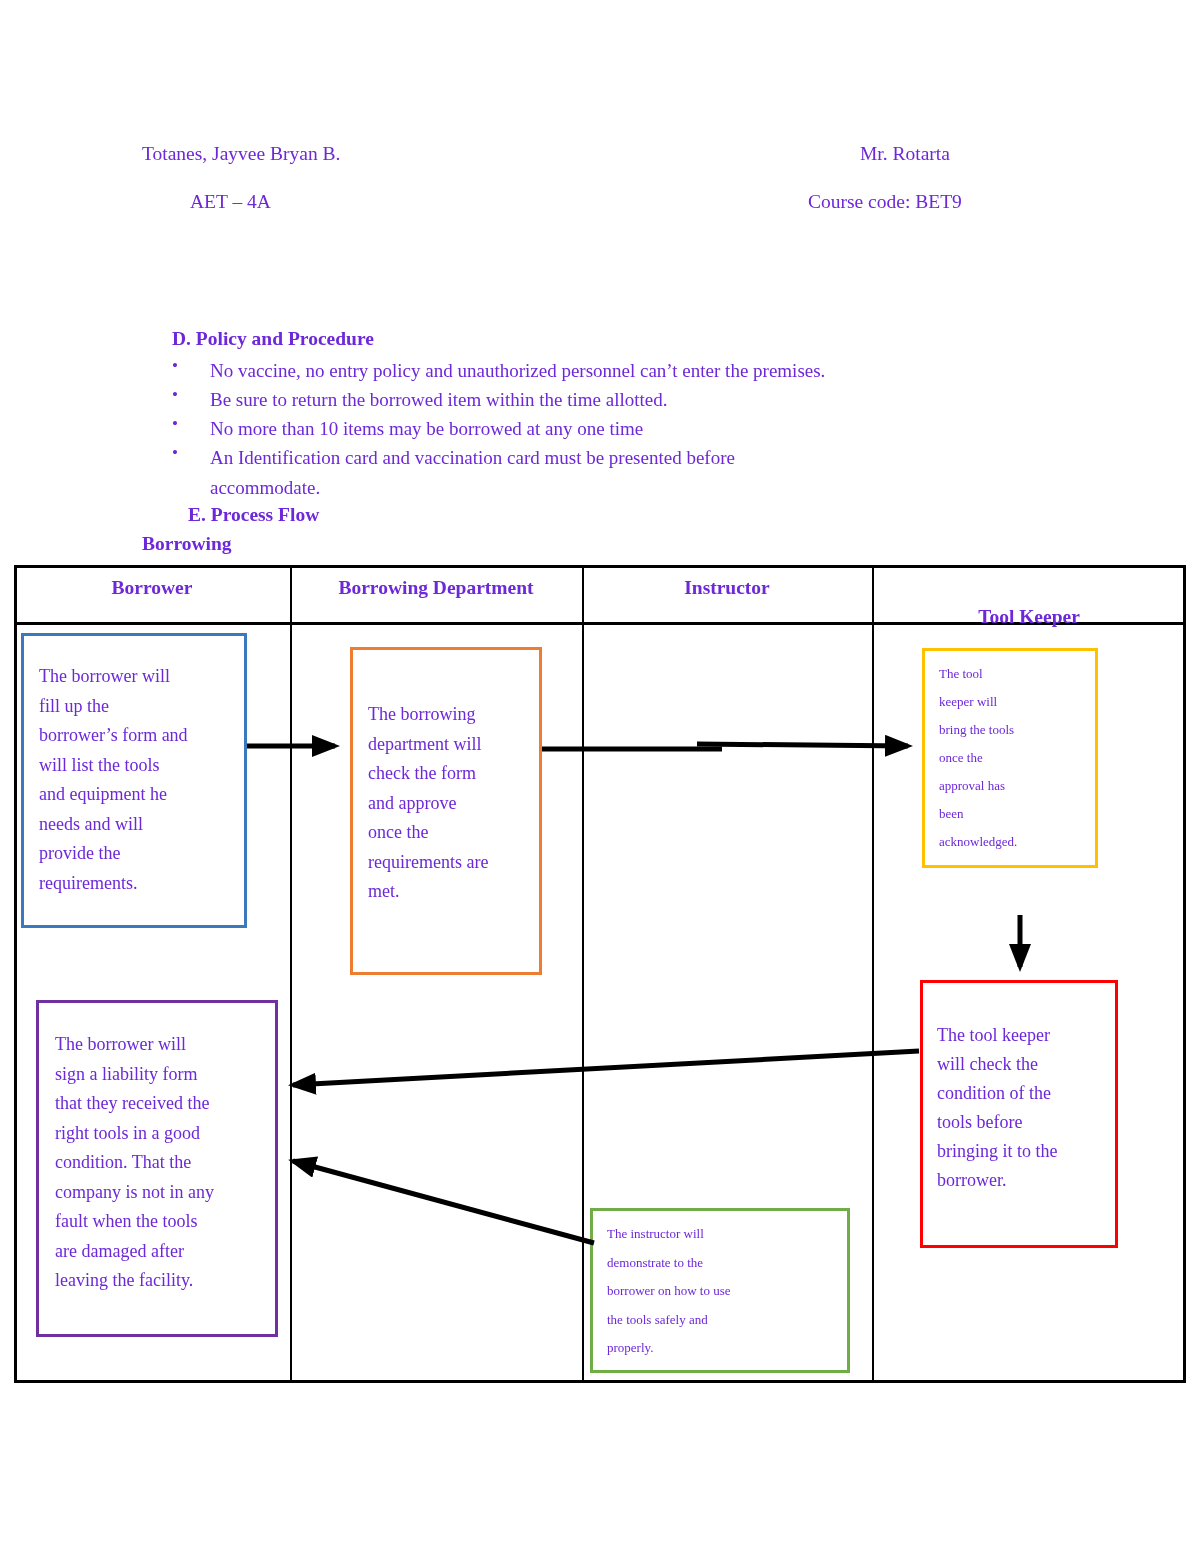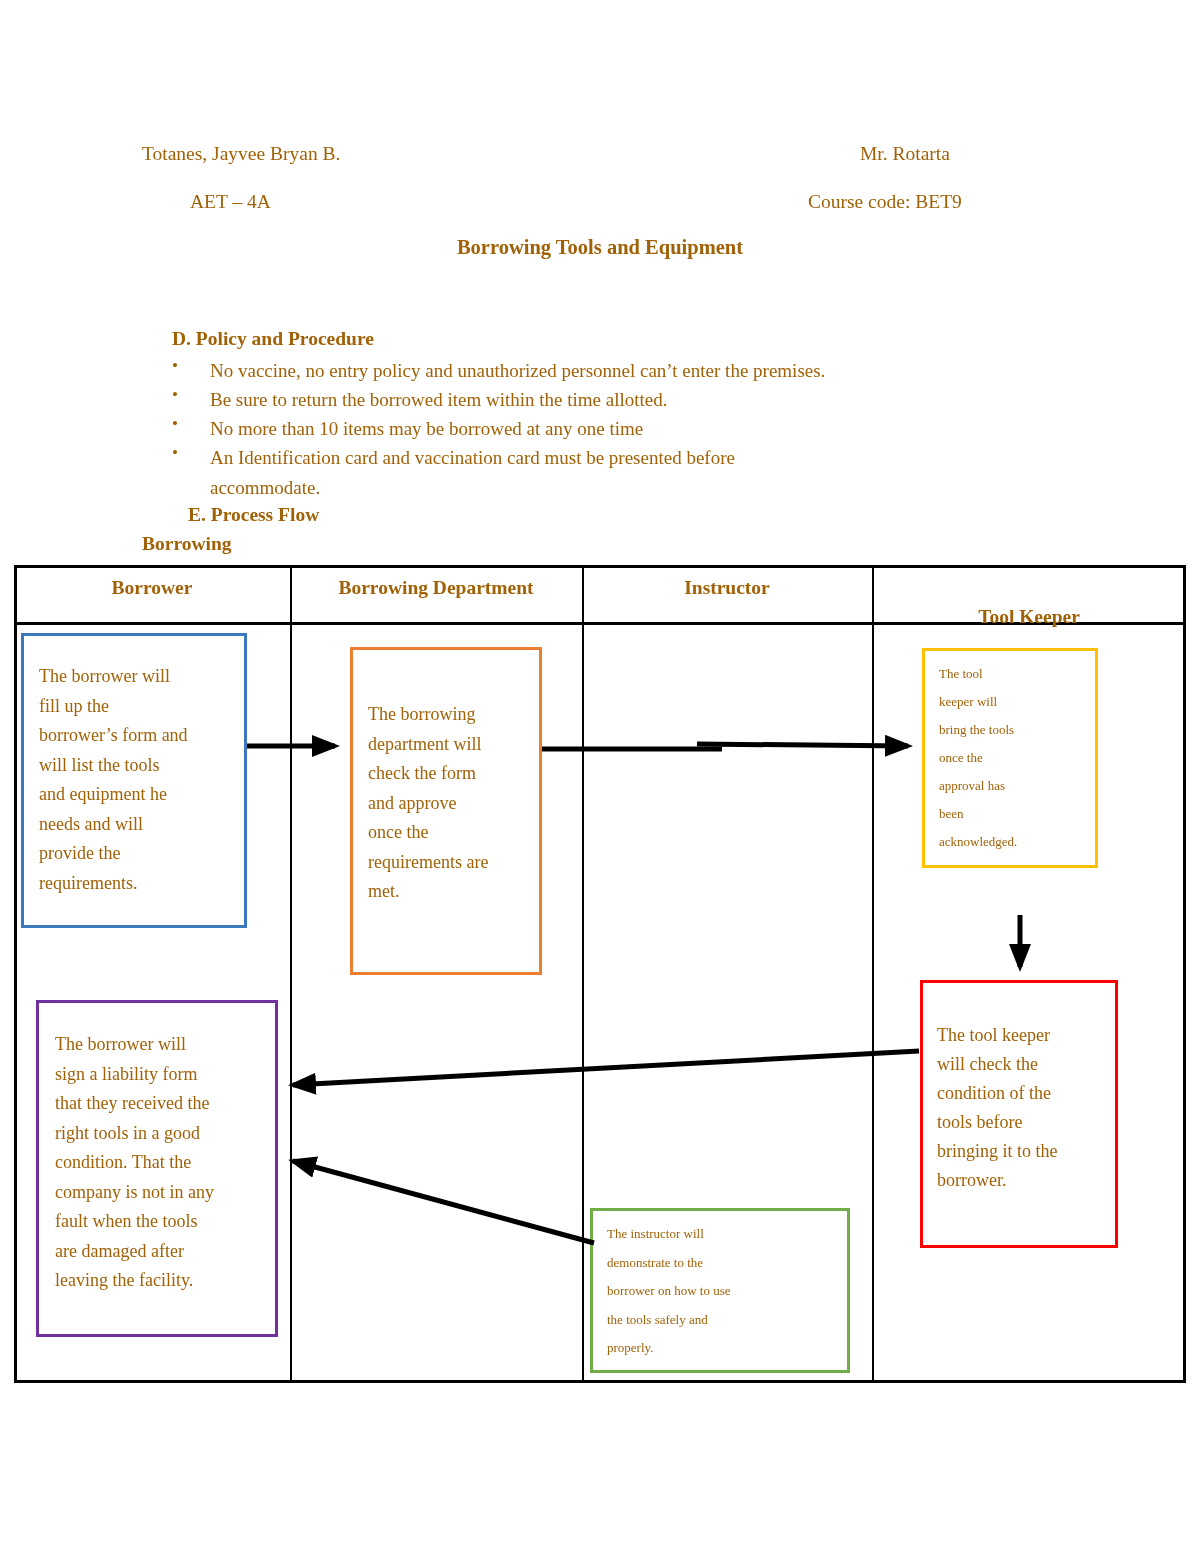--- a/index.html
+++ b/index.html
@@ -1,21 +1,21 @@
 <!DOCTYPE html>
 <html><head>
 <meta charset="utf-8">
 <style>
   html,body{margin:0;padding:0;background:#ffffff;}
   .page{
     position:relative;
     width:1200px;height:1553px;
     background:#ffffff;
     font-family:"Liberation Serif","DejaVu Serif",serif;
-    color:#a16207;
+    color:#6d28d9;
     overflow:hidden;
   }
   .abs{position:absolute;}
   
   .hdr{font-size:19.5px;}
   .doc-title{
     position:absolute;top:236px;left:0;width:1200px;
     text-align:center;font-weight:bold;font-size:20.5px;
   }
   
@@ -57,21 +57,20 @@
 </style>
 </head>
 <body>
 
 <div class="page">
 
   <div class="abs hdr" style="left:142px;top:143px;">Totanes, Jayvee Bryan B.</div>
   <div class="abs hdr" style="left:860px;top:143px;">Mr. Rotarta</div>
   <div class="abs hdr" style="left:142px;top:191px;margin-left:48px;">AET – 4A</div>
   <div class="abs hdr" style="left:808px;top:191px;">Course code: BET9</div>
-  <div class="doc-title">Borrowing Tools and Equipment</div>
 
   <div class="abs sec-heading" style="left:172px;top:328px;">D.  Policy and Procedure</div>
 
   <div class="bullet-item" style="left:172px;top:356px;">
     <span class="dot">•</span>
     <span class="btext">No vaccine, no entry policy and unauthorized personnel can’t enter the premises.</span>
   </div>
   <div class="bullet-item" style="left:172px;top:385px;">
     <span class="dot">•</span>
     <span class="btext">Be sure to return the borrowed item within the time allotted.</span>

